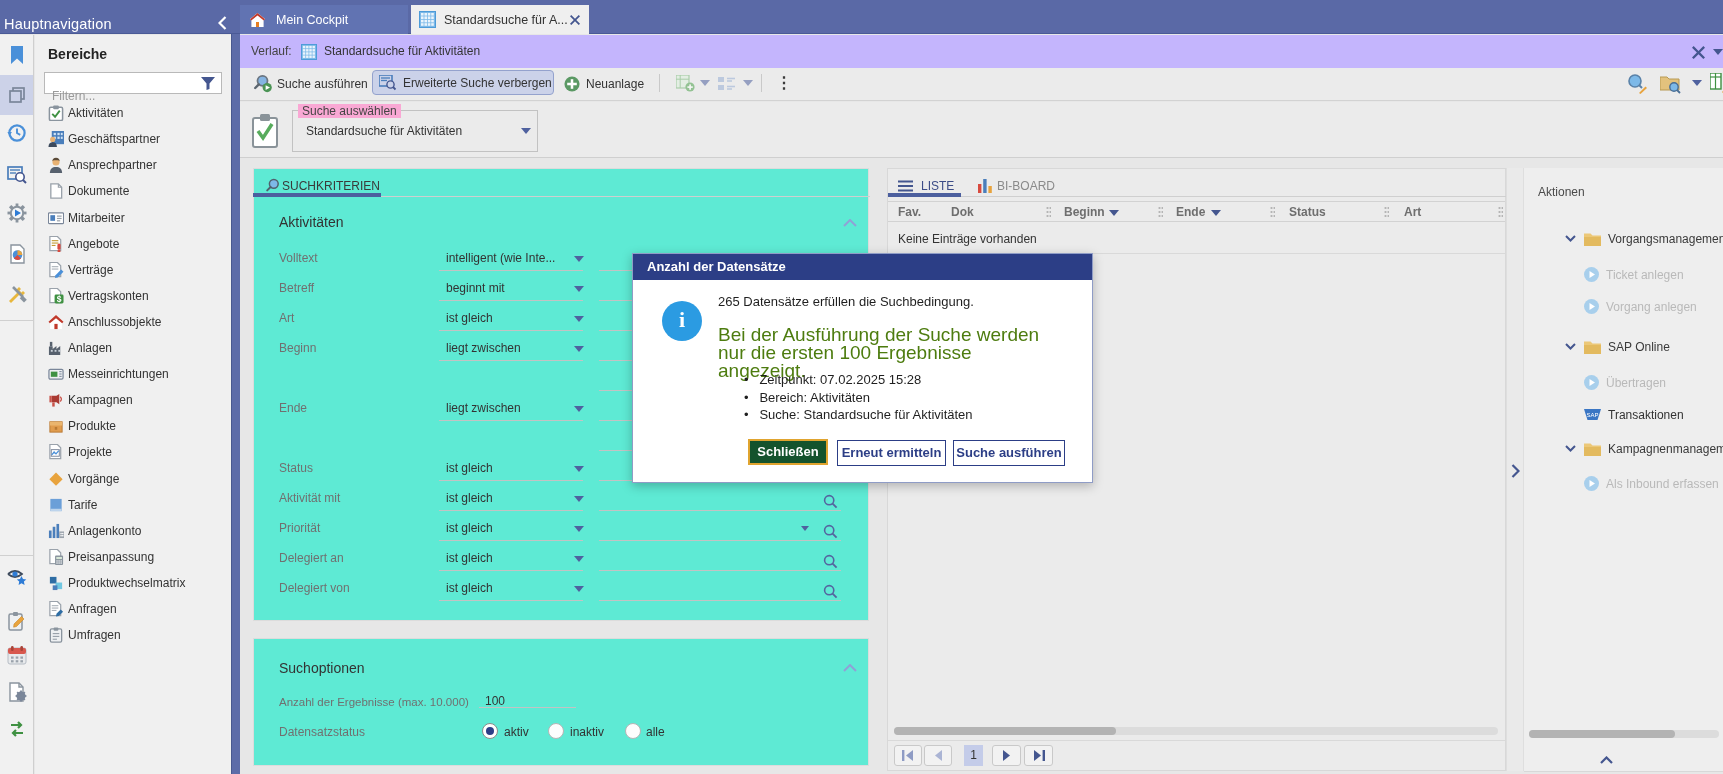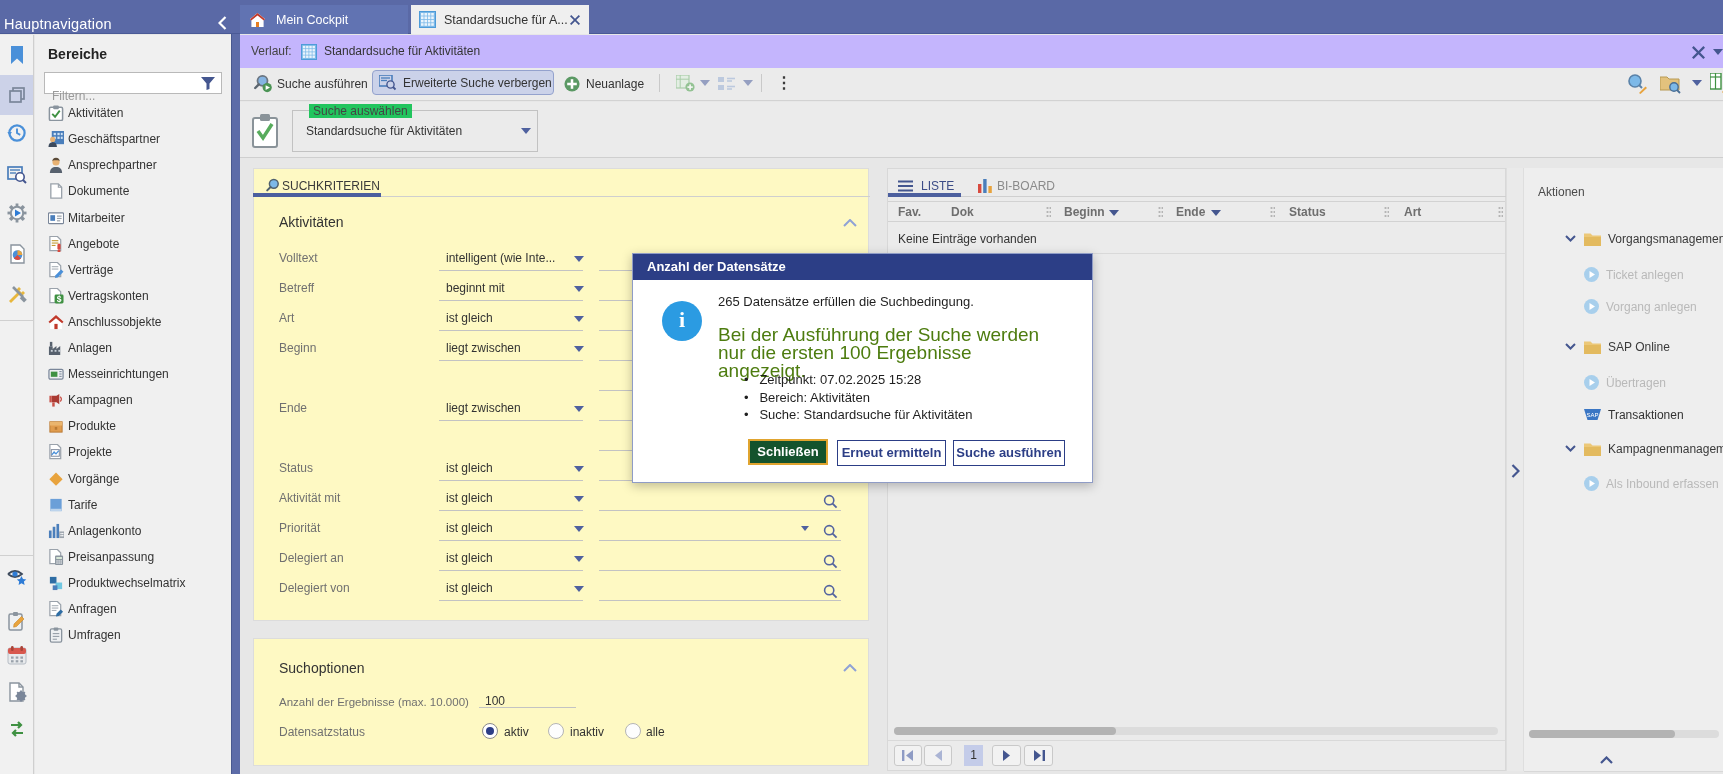--- a/index.html
+++ b/index.html
@@ -22,21 +22,21 @@
 #filter span{position:absolute;left:7px;top:16px;color:#9a9a9a}
 .nitem{position:absolute;left:13px;height:26px;display:flex;align-items:center;color:#333}
 .nitem .ic{width:16px;height:16px;margin-right:4px;flex:none}
 
 #divider{position:absolute;left:231px;top:34px;width:9px;height:740px;background:#5d6ca8;border-left:1px solid #49598f}
 
 #verlauf{position:absolute;left:240px;top:35px;width:1483px;height:33px;background:#c4b5fd}
 #toolbar{position:absolute;left:240px;top:68px;width:1483px;height:33px;background:#ebebeb;border-bottom:1px solid #d2d2d2}
 #selband{position:absolute;left:240px;top:102px;width:1483px;height:56px;background:#ebebeb;border-bottom:1px solid #cfcfcf}
 #content{position:absolute;left:240px;top:159px;width:1483px;height:615px;background:#e7e7e7}
-.panel{position:absolute;background:#fef9c3;border:1px solid #dcdcdc}
+.panel{position:absolute;background:#5eead4;border:1px solid #dcdcdc}
 #crit{left:13px;top:9px;width:616px;height:453px}
 #sopt{left:13px;top:479px;width:616px;height:128px}
 #listp{left:647px;top:9px;width:619px;height:603px;background:#ebebeb;border:1px solid #d8d8d8}
 #expander{left:1266px;top:9px;width:18px;height:603px;background:#eaeaea;border-left:1px solid #dedede;border-right:1px solid #dedede;position:absolute}
 #aktionen{position:absolute;left:1284px;top:9px;width:199px;height:604px;background:#eeeeee;border-bottom:1px solid #d8d8d8}
 .lbl{color:#707070}
 .ul{position:absolute;border-bottom:1px solid #c3c3c3}
 .tri{display:inline-block;width:0;height:0;border-left:5.5px solid transparent;border-right:5.5px solid transparent;border-top:6.5px solid #4f619f}
 .row-lbl{position:absolute;left:25px}
 .op{position:absolute;left:192px;color:#333}
@@ -443,21 +443,21 @@
         <circle cx="17" cy="12" r="2.6" fill="#9aa7b8"></circle>
       </svg>
   </div>
   <div id="selband">
     <svg width="26" height="34" viewBox="0 0 26 34" style="position:absolute;left:12px;top:12px">
         <rect x="1" y="4" width="24" height="29" rx="2" fill="#fff" stroke="#8a9399" stroke-width="2"></rect>
         <rect x="8" y="0" width="10" height="7" rx="1.5" fill="#8a9399"></rect>
         <path d="M6 17 L11 24 L20 10" fill="none" stroke="#57ac5c" stroke-width="3.5"></path>
       </svg>
     <div style="position:absolute;left:52px;top:8px;width:246px;height:42px;border:1px solid #c2c2c2">
-      <span style="position:absolute;left:16px;top:-7px;background:#22c55e;padding:0 4px;color:#444">Suche auswählen</span>
+      <span style="position:absolute;left:5px;top:-7px;background:#f9a8d4;padding:0 4px;color:#444">Suche auswählen</span>
       <span style="position:absolute;left:13px;top:13px;color:#333">Standardsuche für Aktivitäten</span>
       <span class="tri" style="position:absolute;left:228px;top:17px"></span>
     </div>
   </div>
   <div id="content">
     <div id="crit" class="panel">
       <svg width="15" height="15" viewBox="0 0 15 15" style="position:absolute;left:11px;top:9px">
           <circle cx="8.8" cy="5.8" r="4.4" fill="#7db9e8" stroke="#50616e" stroke-width="1.5"></circle>
           <line x1="5.6" y1="9" x2="2.2" y2="12.4" stroke="#50616e" stroke-width="2" stroke-linecap="round"></line>
         </svg>

